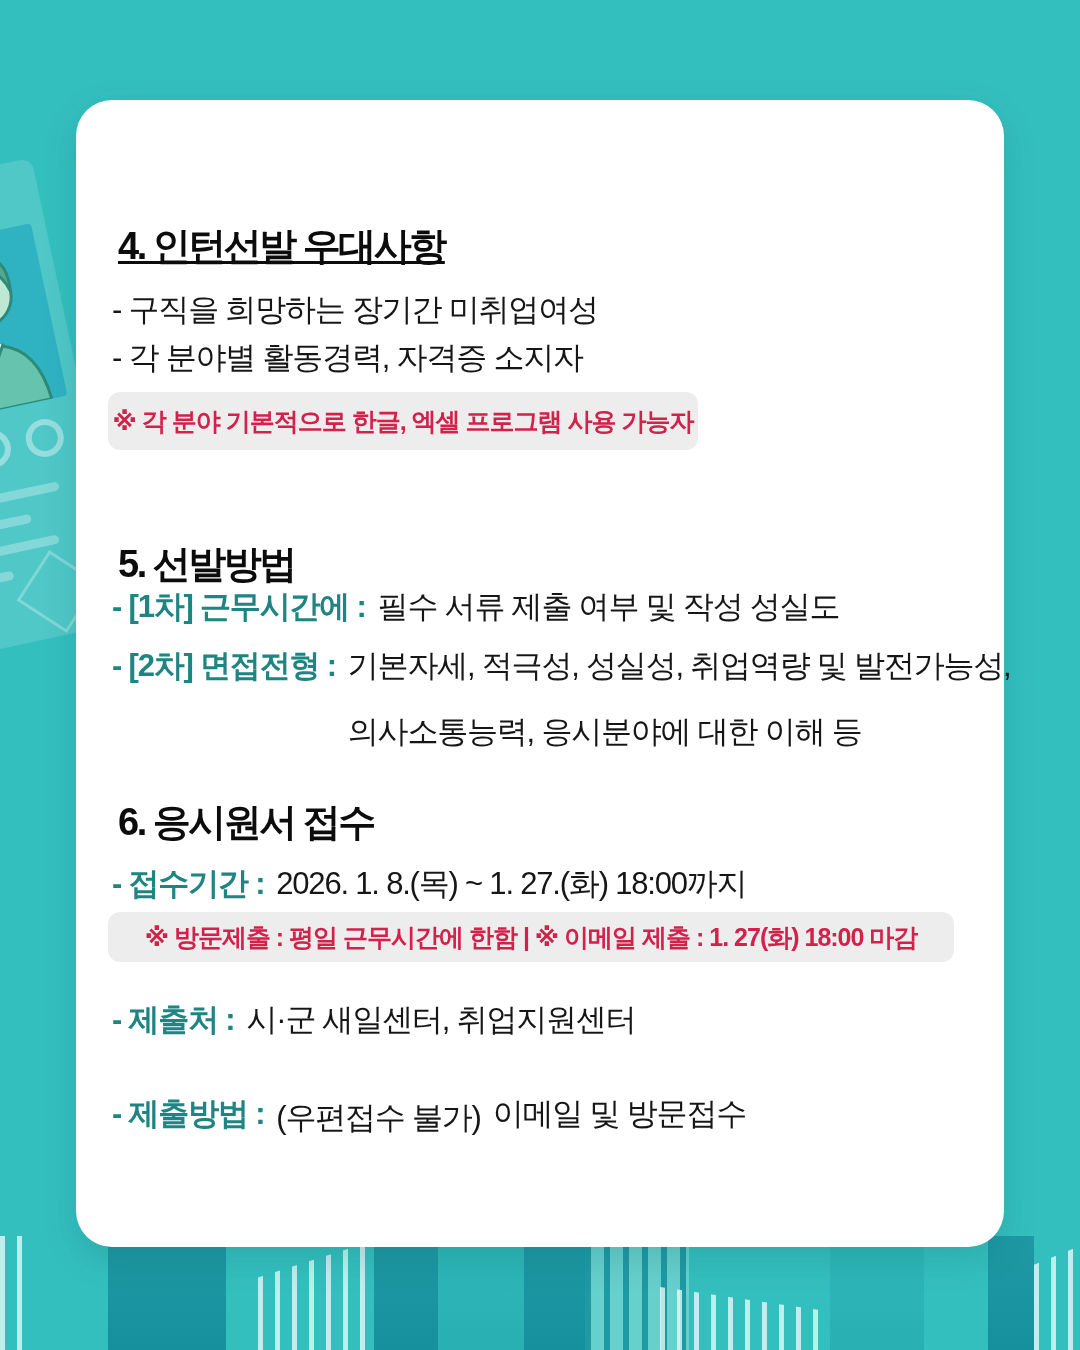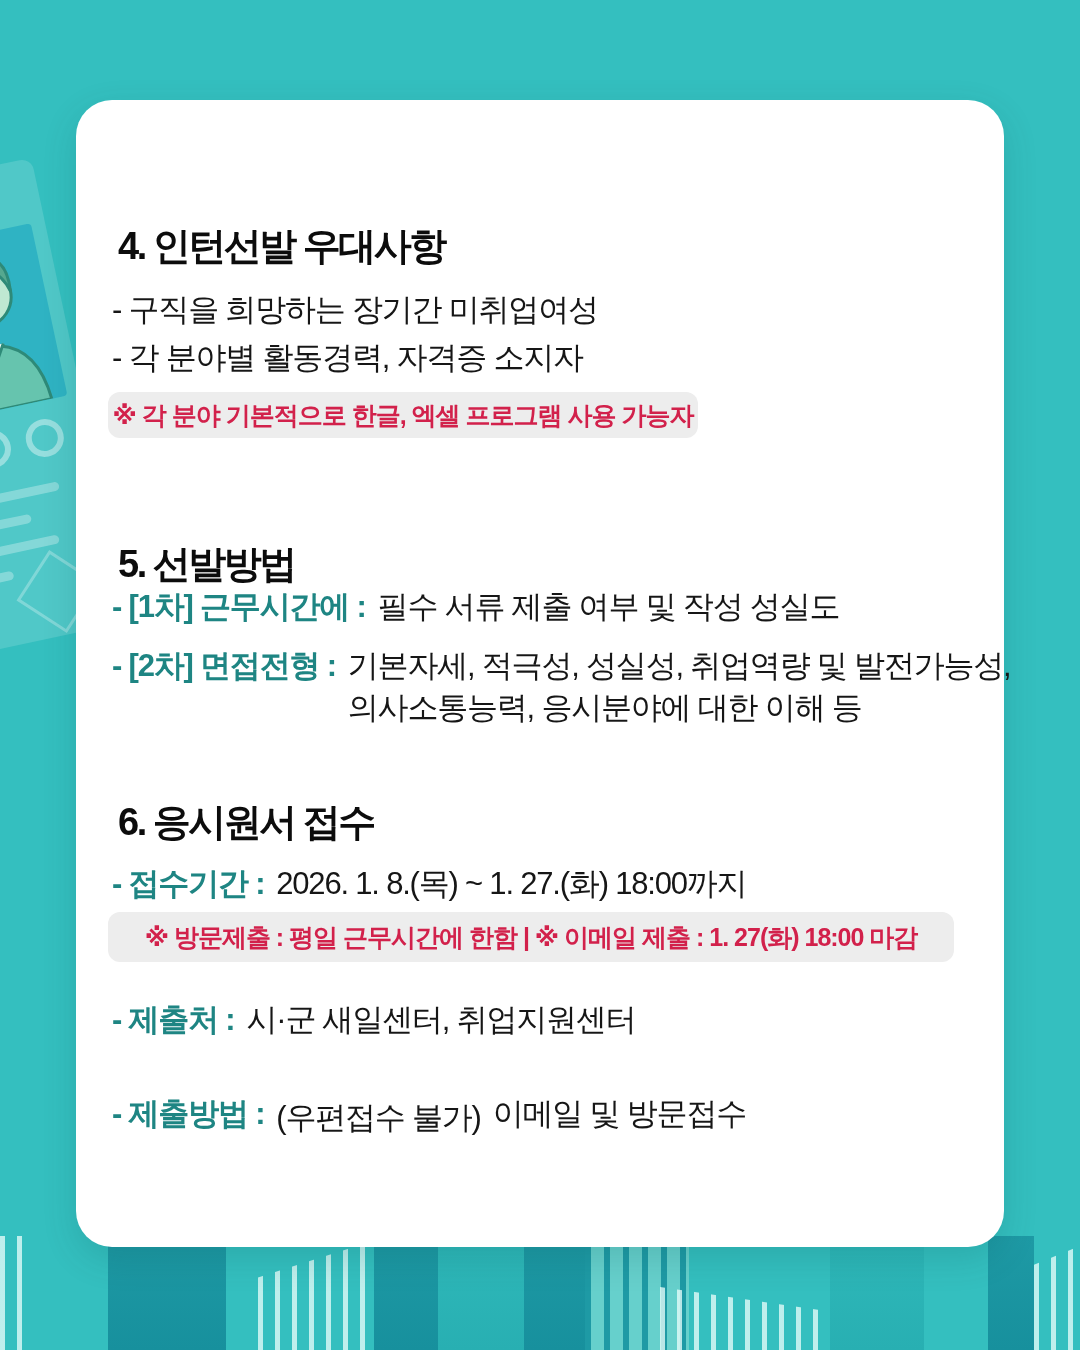--- a/index.html
+++ b/index.html
@@ -114,21 +114,21 @@
     letter-spacing: -1.2px;
     color: #1E8583;
   }
   .row .text {
     font-size: 31px;
     font-weight: 500;
     letter-spacing: -1.2px;
     color: #161616;
   }
   .text-col { display: flex; flex-direction: column; }
-  .text-col .line2 { }
+  .text-col .line2 { margin-top: 24px; }
   .suffix-small { font-size: 26px; letter-spacing: -1px; color: #222; }
 
   .note-box {
     left: 108px;
     background: #EDEDED;
     border-radius: 12px;
     display: flex;
     align-items: center;
     justify-content: center;
   }
@@ -177,24 +177,24 @@
     <div class="bld bld-dark" style="left:524px; width:66px; height:114px;"></div>
     <div class="bld stripes-dark-on-light" style="left:585px; width:104px; height:112px;"></div>
     <div class="bld stripes-light" style="left:660px; width:170px; height:70px; clip-path:polygon(0 10%,100% 45%,100% 100%,0 100%);"></div>
     <div class="bld bld-mid" style="left:830px; width:94px; height:114px;"></div>
     <div class="bld bld-dark" style="left:988px; width:46px; height:114px;"></div>
     <div class="bld stripes-light" style="left:1034px; width:46px; height:104px; clip-path:polygon(0 18%,100% 0,100% 100%,0 100%);"></div>
   </div>
 
   <div class="card"></div>
 
-  <div class="abs sec-heading" style="top:221px;">4. 인턴선발 우대사항</div>
+  <div class="abs sec-heading" style="top:221px;text-decoration:underline;">4. 인턴선발 우대사항</div>
   <div class="abs body-line" style="top:289px;">- 구직을 희망하는 장기간 미취업여성</div>
   <div class="abs body-line" style="top:337px;">- 각 분야별 활동경력, 자격증 소지자</div>
-  <div class="abs note-box" style="top:392px; width:590px; height:46px;">
+  <div class="abs note-box" style="top:392px; width:590px; height:58px;">
     <span class="note-text">※ 각 분야 기본적으로 한글, 엑셀 프로그램 사용 가능자</span>
   </div>
 
   <div class="abs sec-heading" style="top:518px;margin-top:21px;">5. 선발방법</div>
   <div class="abs row" style="top:586px;">
     <span class="label">- [1차] 근무시간에 :</span>
     <span class="text">필수 서류 제출 여부 및 작성 성실도</span>
   </div>
   <div class="abs row" style="top:645px;">
     <span class="label">- [2차] 면접전형 :</span>

